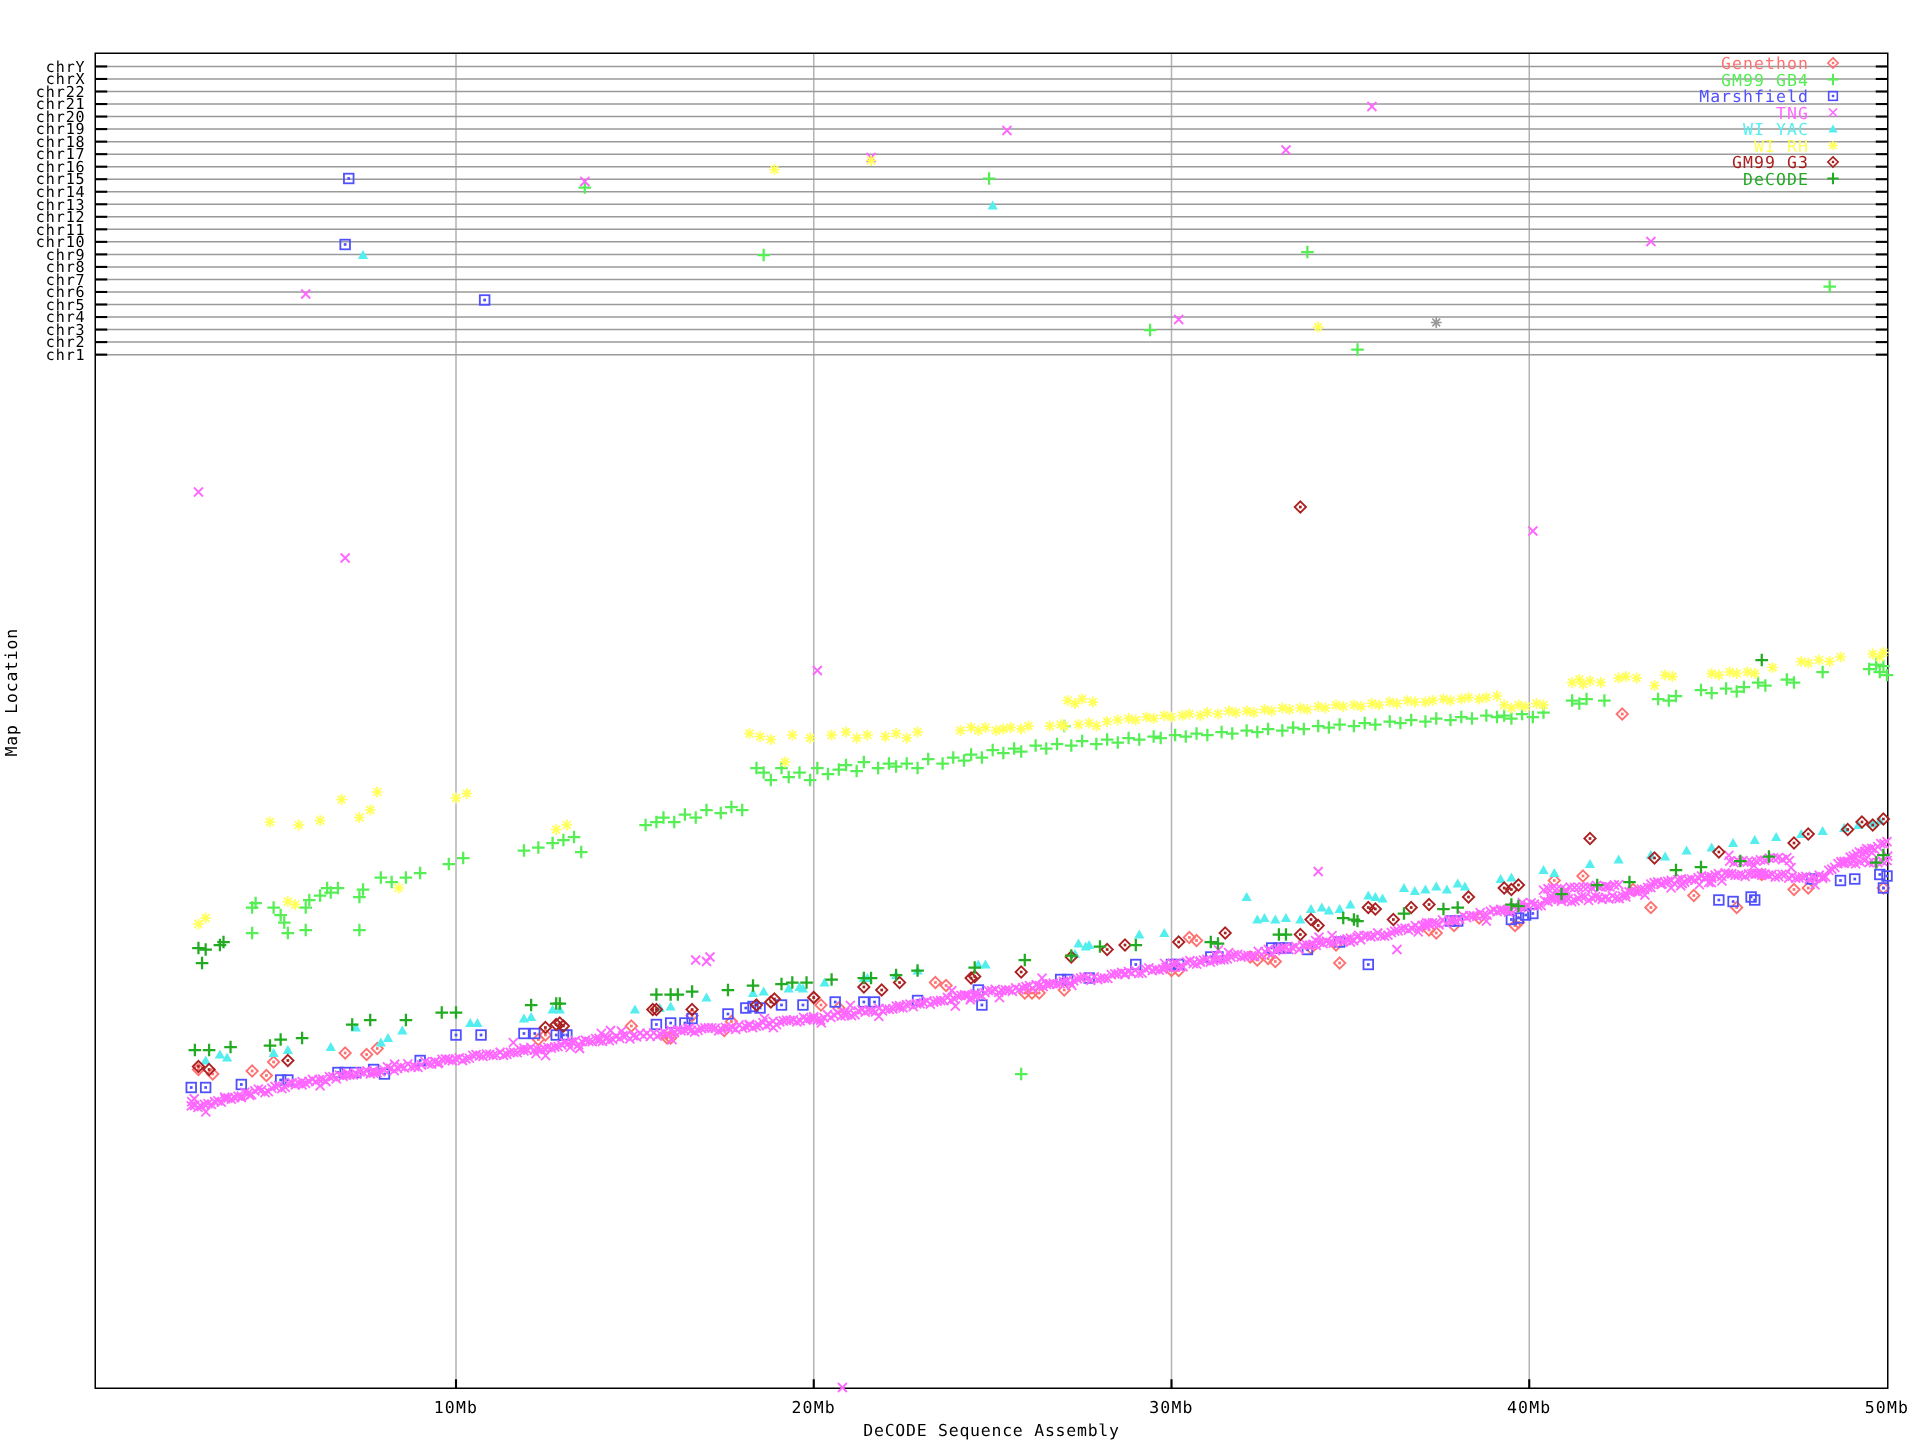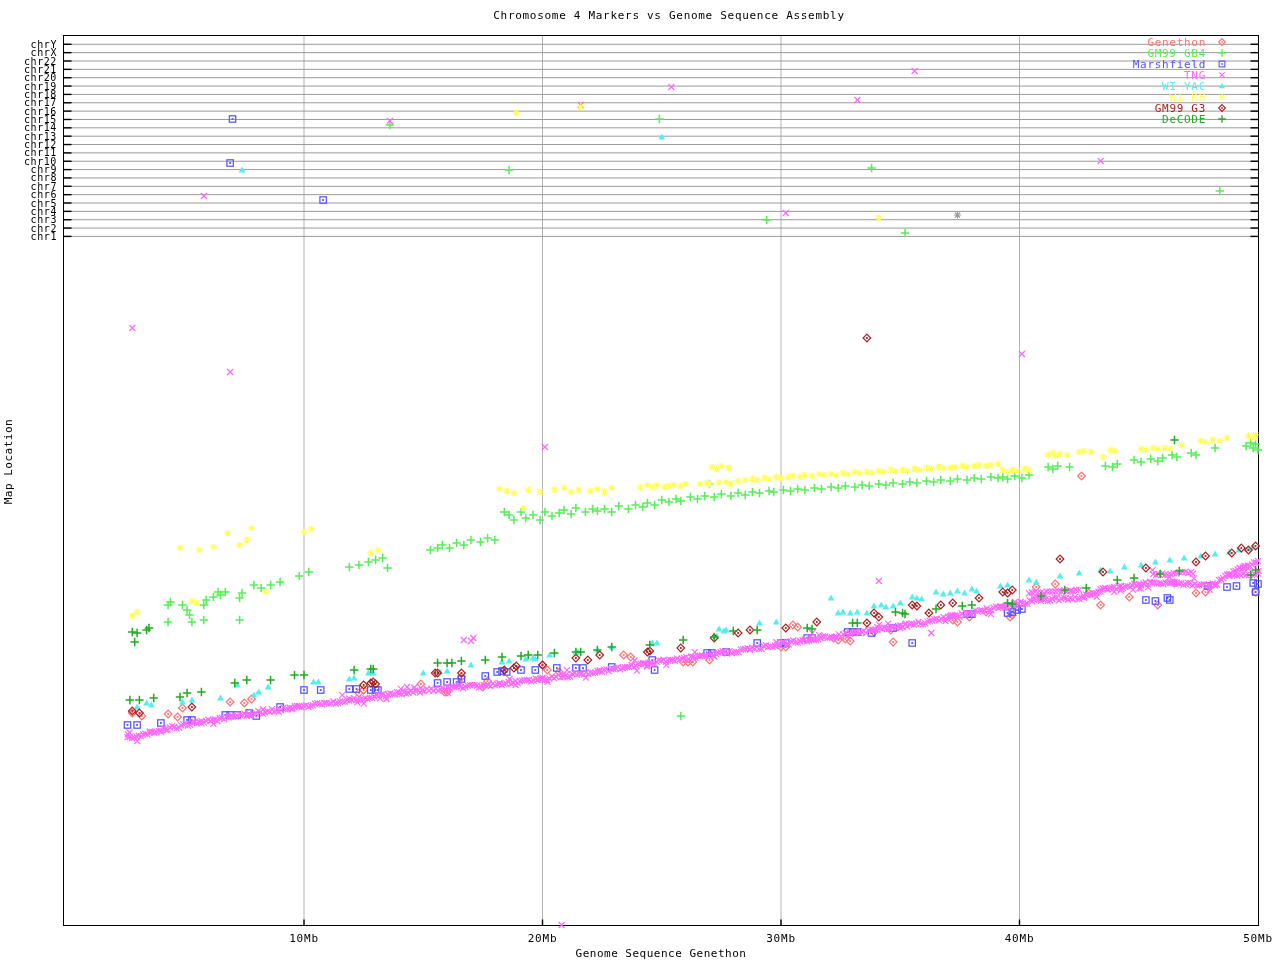--- a/index.html
+++ b/index.html
@@ -10,23 +10,22 @@
   .xlabel{position:absolute;left:536px;top:947px;width:250px;text-align:center;
           font-size:11px;letter-spacing:0.5px;white-space:nowrap;}
   .ylabel{position:absolute;left:-47px;top:455px;width:110px;text-align:center;
           font-size:11px;letter-spacing:0.5px;transform:rotate(-90deg);white-space:nowrap;}
   svg text{font-family:"DejaVu Sans Mono","Liberation Mono",monospace;}
 </style>
 </head>
 <body>
 
 <div id="page">
-  <div class="title">Chromosome 4 Markers vs Genome Sequence Assembly</div>
   <div class="ylabel">Map Location</div>
-  <div class="xlabel">Genome Sequence Genethon</div>
+  <div class="xlabel">DeCODE Sequence Assembly</div>
   <svg id="plot" width="1280" height="960" viewBox="0 0 1280 960" style="position:absolute;left:0;top:0;">
       <g>
         <line x1="304" y1="35.5" x2="304" y2="925.5" stroke="#b3b3b3" stroke-width="1"></line>
         <line x1="542.5" y1="35.5" x2="542.5" y2="925.5" stroke="#b3b3b3" stroke-width="1"></line>
         <line x1="781" y1="35.5" x2="781" y2="925.5" stroke="#b3b3b3" stroke-width="1"></line>
         <line x1="1019.5" y1="35.5" x2="1019.5" y2="925.5" stroke="#b3b3b3" stroke-width="1"></line>
       </g>
       <g>
         <line x1="63.5" y1="44.3" x2="1258.5" y2="44.3" stroke="#9a9a9a" stroke-width="1"></line>
         <line x1="63.5" y1="44.3" x2="71.5" y2="44.3" stroke="#000" stroke-width="1.4"></line>

